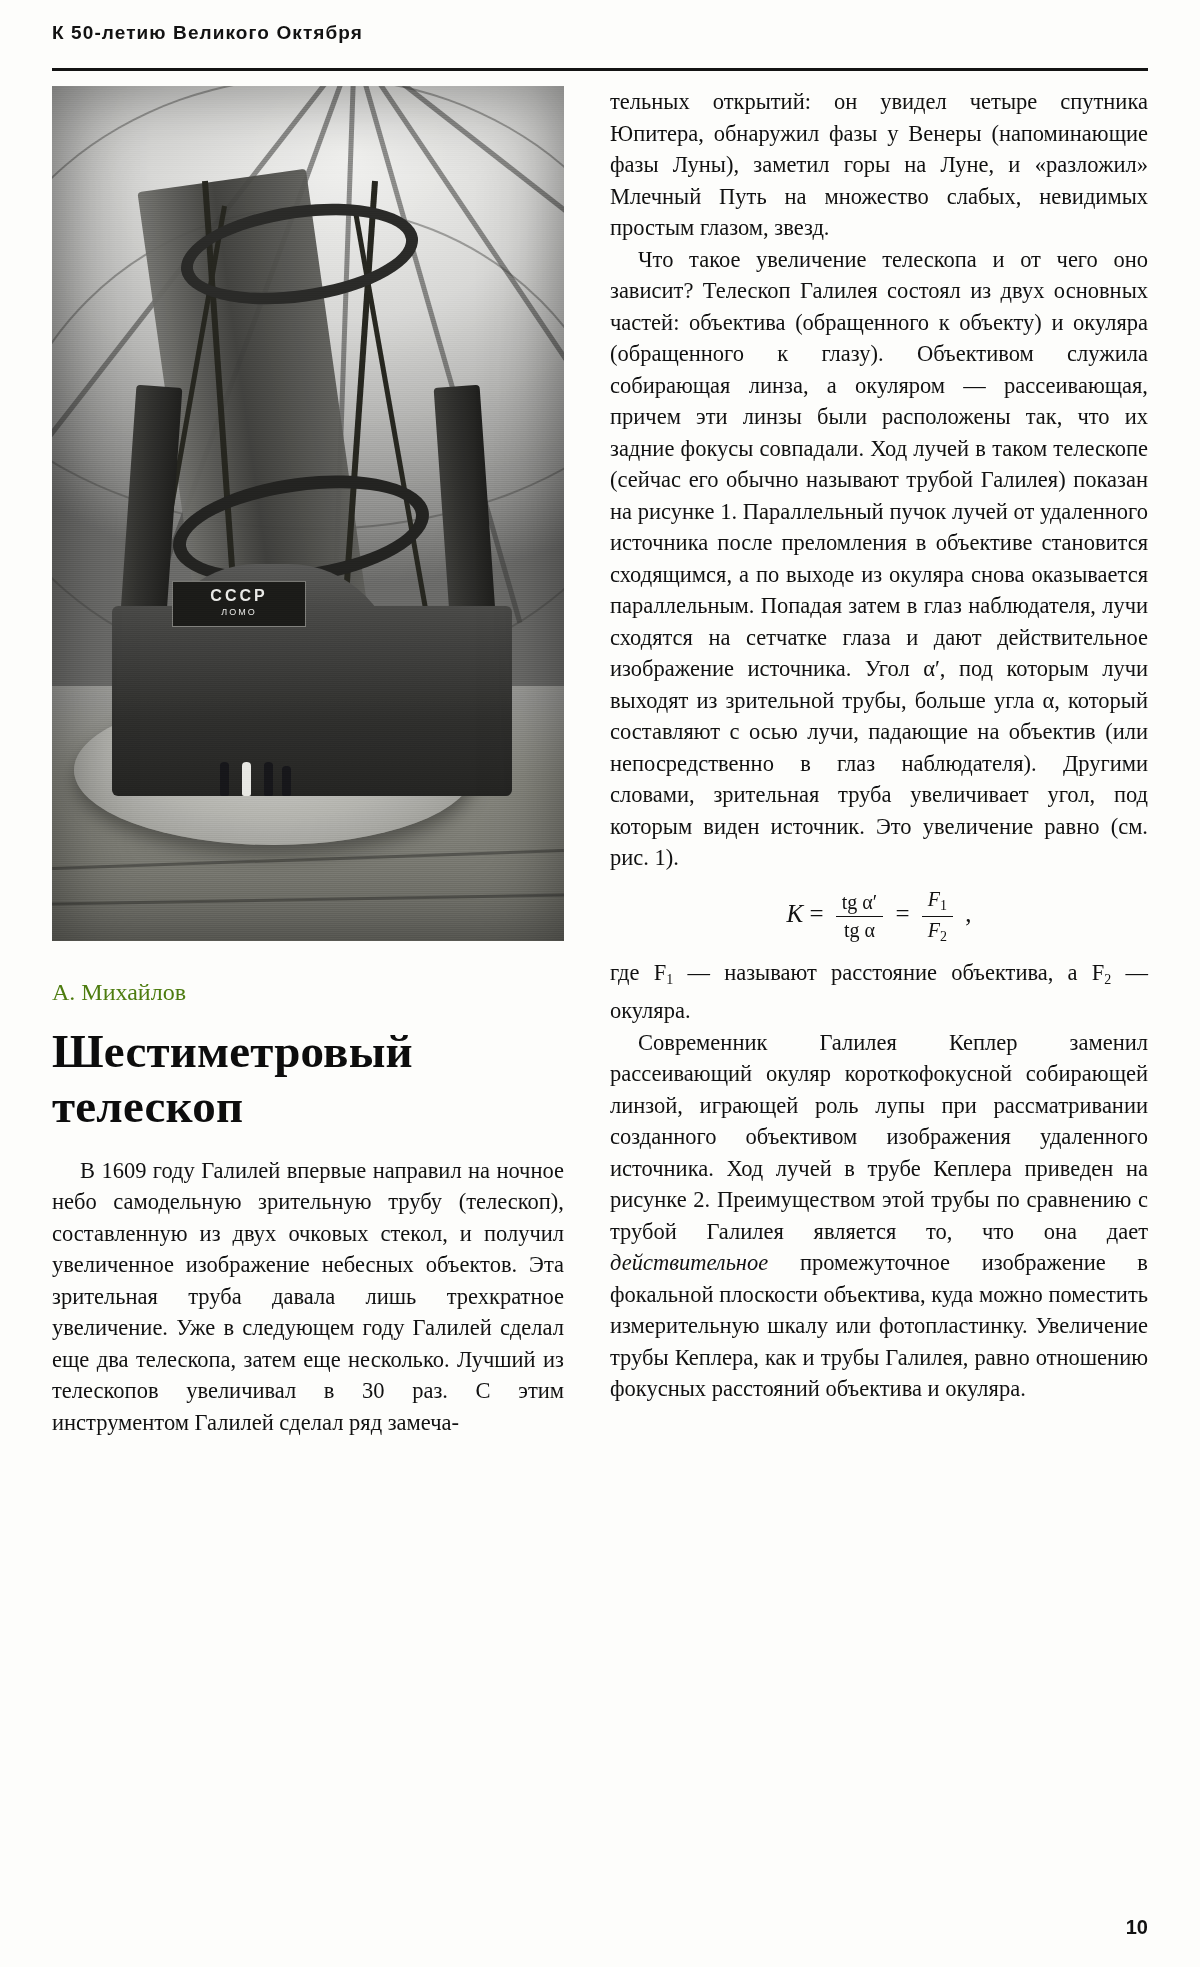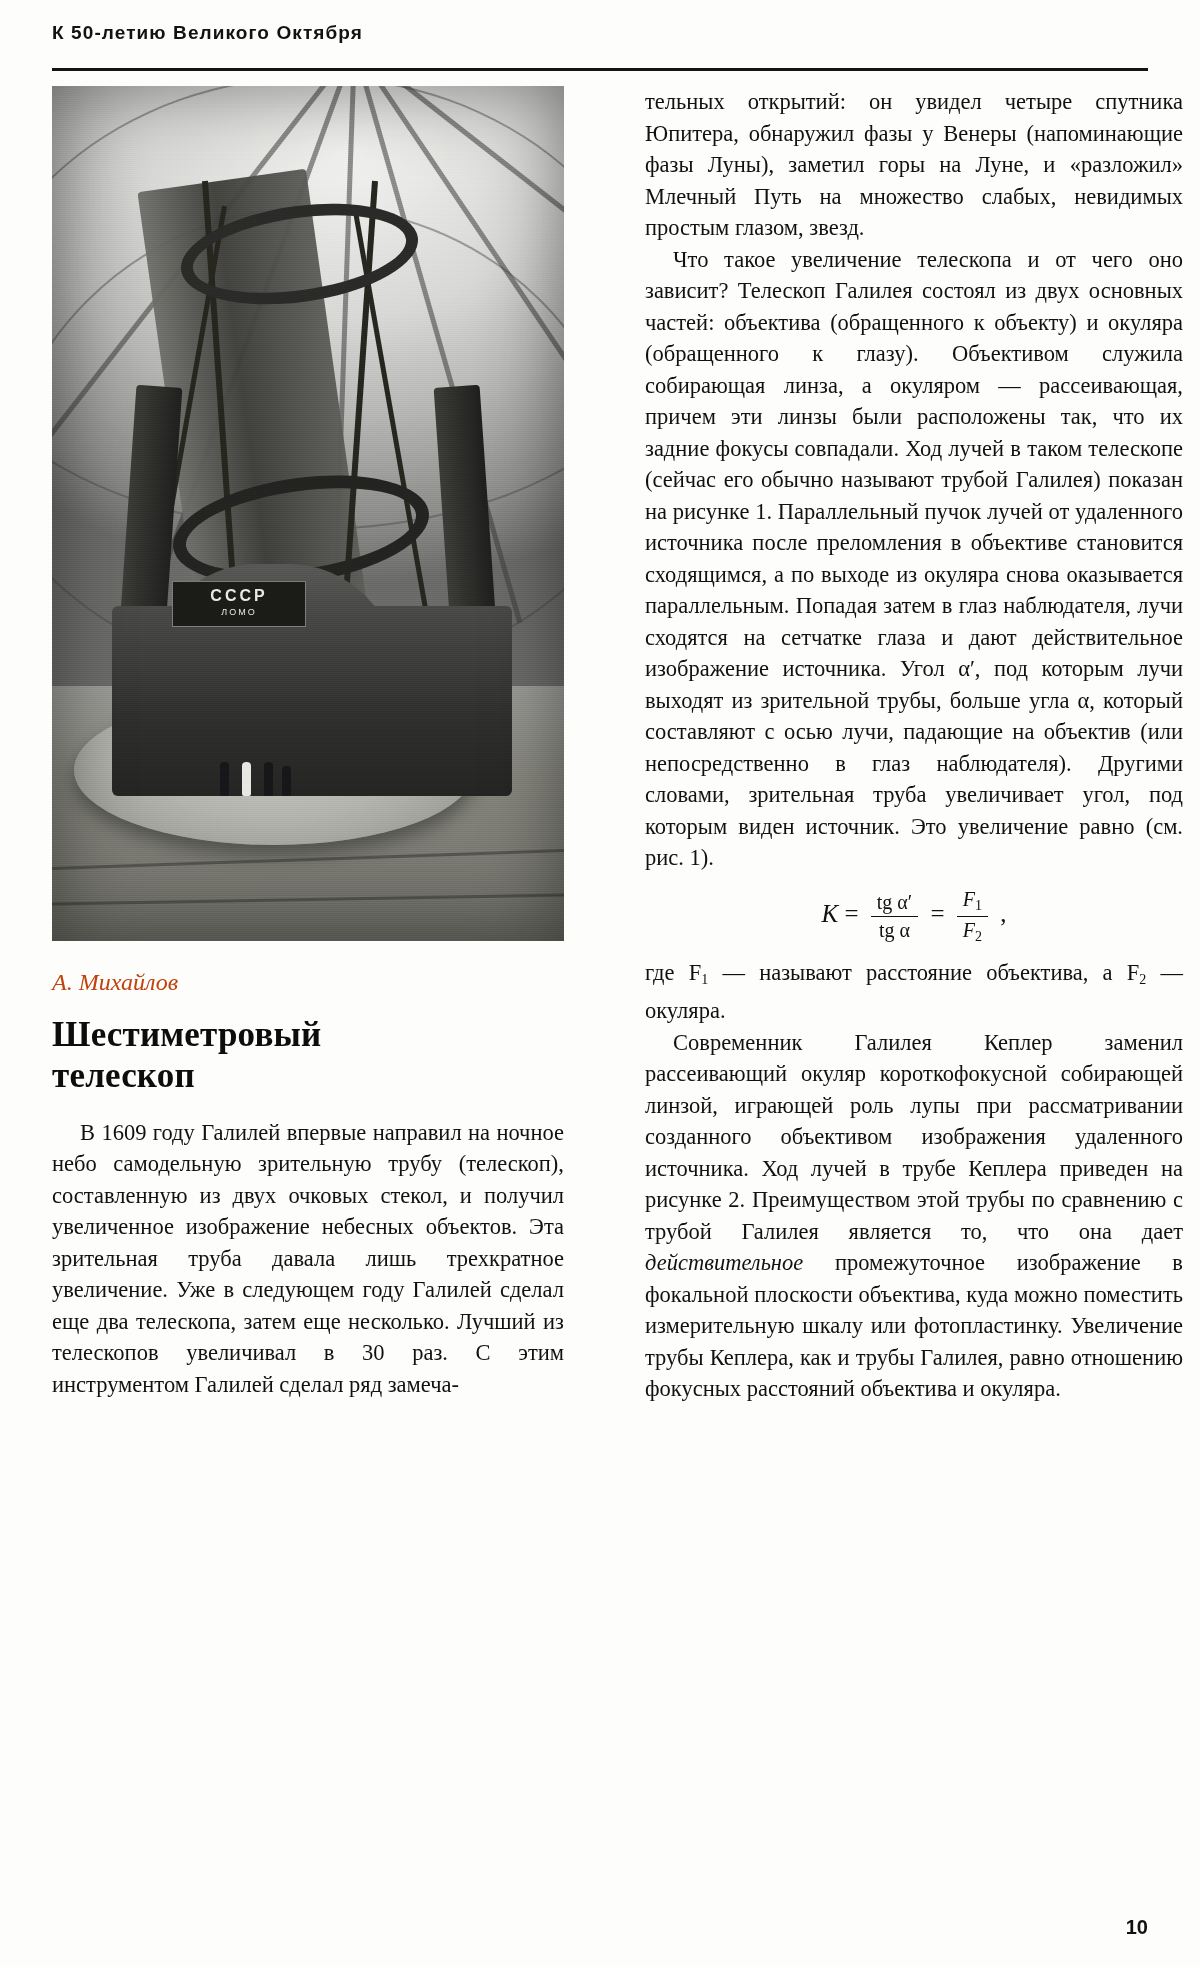--- a/index.html
+++ b/index.html
@@ -44,21 +44,21 @@
 
   
   .col-left {
     position: absolute;
     left: 52px;
     top: 86px;
     width: 512px;
   }
   .col-right {
     position: absolute;
-    left: 645px;
+    left: 610px;
     top: 86px;
     width: 538px;
   }
 
   
   .photo {
     position: relative;
     width: 512px;
     height: 855px;
     background: #3a3a3a;
@@ -211,31 +211,30 @@
   }
   .vign {
     position: absolute;
     inset: 0;
     box-shadow: inset 0 0 80px rgba(0,0,0,0.45);
     pointer-events: none;
   }
 
   
   .byline {
-    margin-top: 28px;
-    font-family: "Liberation Serif", serif;
-    font-style: italic;
+    margin-top: 38px;
+    font-family: "Liberation Serif", serif;
     font-size: 24px;
-    color: #c2410c;
+    color: #4d7c0f;
   }
   .article-title {
     margin-top: 18px;
     font-family: "Liberation Serif", serif;
     font-weight: bold;
-    font-size: 35px;
+    font-size: 47px;
     line-height: 1.18;
     color: #0d0d0d;
     letter-spacing: 0.2px;
   }
 
   
   .body-text {
     font-family: "Liberation Serif", serif;
     font-size: 22.5px;
     line-height: 31.5px;

